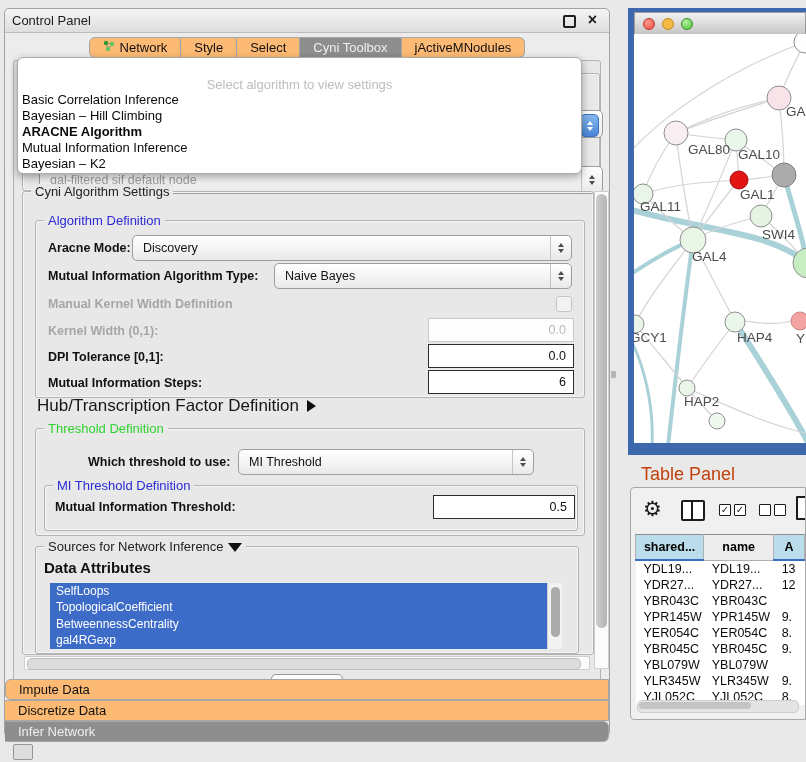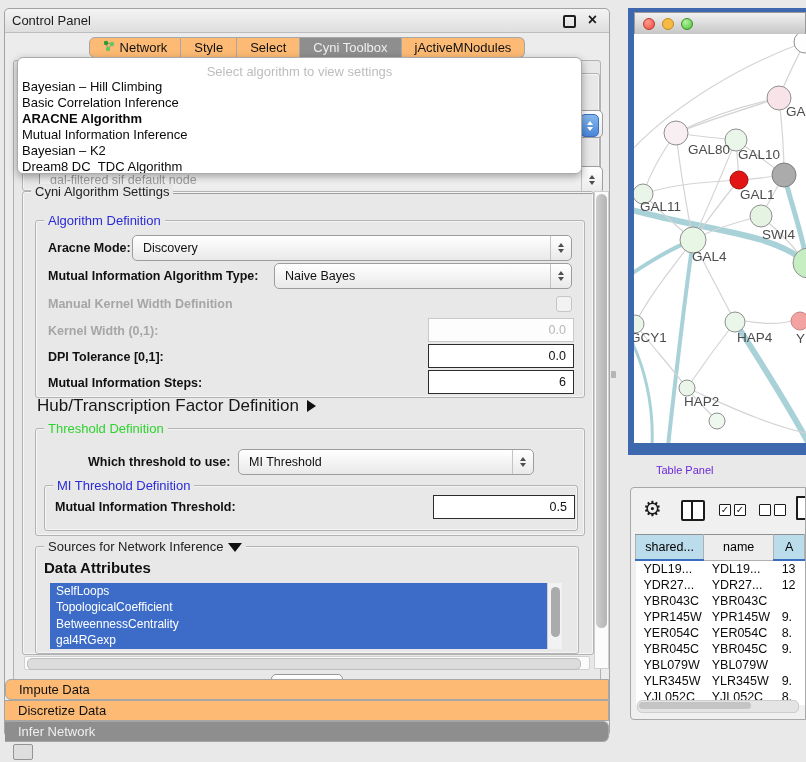--- a/index.html
+++ b/index.html
@@ -52,21 +52,21 @@
   .stepper-focus{position:absolute;right:3px;top:3px;width:17px;height:21px;border-radius:5px;
       background:linear-gradient(#86b8ec,#4a86d8);border:1px solid #3a6fc0;display:flex;flex-direction:column;
       justify-content:center;align-items:center;gap:2px;}
   .stepper-focus .tri-up{border-bottom-color:#fff;}
   .stepper-focus .tri-dn{border-top-color:#fff;}
   #bg-combo2{left:16px;top:92px;width:564px;height:28px;}
 
   
   #algo-dd{position:absolute;left:17px;top:57px;width:563px;height:115px;background:#fff;border:1px solid #ababab;
       border-radius:6px;box-shadow:0 3px 8px rgba(0,0,0,.35);z-index:50;overflow:hidden;}
-  #dd-prompt{text-align:center;color:#bdbdbd;font-size:13px;padding-top:6px;}
+  #dd-prompt{text-align:center;color:#bdbdbd;font-size:13px;padding-top:19px;}
   .dd-item{font-size:13px;color:#0a0a0a;line-height:16.1px;padding-left:4px;white-space:nowrap;}
   .dd-item.bold{font-weight:bold;}
 
   
   #cyni-grp{left:8px;top:130px;width:570px;height:462px;}
   #v-scroll{position:absolute;left:580px;top:130px;width:15px;height:478px;background:#fbfbfb;border:1px solid #cfcfcf;box-sizing:border-box;}
   #v-thumb{position:absolute;left:1px;top:2px;width:11px;height:434px;background:linear-gradient(90deg,#cdcdcd,#b4b4b4);border-radius:6px;}
   #h-scroll{position:absolute;left:10px;top:595px;width:566px;height:14px;background:#fbfbfb;border:1px solid #cfcfcf;box-sizing:border-box;border-radius:2px;}
   #h-thumb{position:absolute;left:2px;top:1px;width:552px;height:10px;background:#dcdcdc;border:1px solid #bdbdbd;border-radius:5px;}
 
@@ -97,33 +97,33 @@
   #net-win{position:absolute;left:628px;top:8px;width:178px;height:447px;background:#3e68ae;overflow:hidden;}
   #net-titlebar{position:absolute;left:6px;top:4px;right:0;height:22px;background:linear-gradient(#f1f1f1,#c6c6c6);
       border:1px solid #9a9a9a;border-bottom:none;display:flex;align-items:center;gap:7px;padding-left:8px;box-sizing:border-box;}
   .tl{width:12px;height:12px;border-radius:50%;box-sizing:border-box;}
   .tl.red{background:radial-gradient(circle at 35% 30%,#ff9a90,#ee4a3e);border:1px solid #b9362c;}
   .tl.yellow{background:radial-gradient(circle at 35% 30%,#ffe39a,#f5b944;);border:1px solid #c08b1e;background-color:#f5b944;}
   .tl.green{background:radial-gradient(circle at 35% 30%,#b7f0a0,#46c437);border:1px solid #3a8f25;}
   #net-canvas{position:absolute;left:6px;top:26px;width:172px;height:409px;background:#fff;overflow:hidden;}
 
   
-  #tp-title{position:absolute;left:656px;top:464px;font-size:11px;color:#6d28d9;}
+  #tp-title{position:absolute;left:641px;top:464px;font-size:18px;color:#c2410c;}
   #tbl-win{position:absolute;left:630px;top:487px;width:176px;height:233px;background:#f0f0f0;border:1px solid #a8a8a8;
       border-radius:4px 0 0 4px;box-sizing:border-box;overflow:hidden;}
   #tbl-toolbar{position:absolute;left:0;top:0;right:0;height:46px;}
   .gear{position:absolute;left:12px;top:8px;font-family:"DejaVu Sans",sans-serif;font-size:21px;color:#1b1b1b;line-height:26px;}
   .colicon{position:absolute;left:50px;top:12px;width:20px;height:17px;border:2px solid #1b1b1b;border-radius:2px;background:#fff;}
   .colicon:before{content:"";position:absolute;left:8px;top:0;bottom:0;width:2px;background:#1b1b1b;}
   .cb{position:absolute;top:16px;width:10px;height:10px;border:1.6px solid #1b1b1b;border-radius:1px;background:#fff;
       font-size:10px;line-height:9px;text-align:center;color:#1b1b1b;font-weight:bold;font-family:"DejaVu Sans",sans-serif;}
   .docicon{position:absolute;left:165px;top:8px;width:15px;height:20px;border:2px solid #1b1b1b;background:#fff;border-radius:1px;}
 
   #tbl{position:absolute;left:4px;top:46px;border-collapse:collapse;table-layout:fixed;font-size:12.5px;}
-  #tbl th{height:22px;font-weight:normal;border:1px solid #b0b0b0;border-top:1px solid #8f8f8f;text-align:center;background:#ededed;}
+  #tbl th{height:22px;font-weight:bold;border:1px solid #b0b0b0;border-top:1px solid #8f8f8f;text-align:center;background:#ededed;}
   #tbl th.hl{background:#bbdcea;border-bottom:2px solid #3a6cc0;}
   #tbl td{height:16px;padding:0 0 0 8px;white-space:nowrap;overflow:hidden;color:#0c0c0c;background:#fff;}
   #tbl-hscroll{position:absolute;left:6px;bottom:6px;width:160px;height:11px;background:#e4e4e4;border-radius:5px;border:1px solid #cdcdcd;}
   #tbl-hthumb{position:absolute;left:1px;top:1px;width:112px;height:7px;background:#c4c4c4;border-radius:4px;}
 
   #corner-icon{position:absolute;left:13px;top:744px;width:18px;height:14px;border:1px solid #949494;background:#dedede;border-radius:2px;}
   #splitter-dot{position:absolute;left:611px;top:371px;width:5px;height:7px;background:#b5b5b5;border-radius:1px;}
 </style>
 </head>
 <body>
@@ -285,22 +285,22 @@
         </div>
         <div class="tab active">
           <span>Infer Network</span>
         </div>
       </div>
   </div>
 
   <div id="algo-dd">
     <div id="dd-prompt">Select algorithm to view settings</div>
     <div id="dd-list">
+        <div class="dd-item">Basic Correlation Inference</div>
         <div class="dd-item">Bayesian – Hill Climbing</div>
-        <div class="dd-item">Basic Correlation Inference</div>
         <div class="dd-item bold">ARACNE Algorithm</div>
         <div class="dd-item">Mutual Information Inference</div>
         <div class="dd-item">Bayesian – K2</div>
         <div class="dd-item">Dream8 DC_TDC Algorithm</div>
       </div>
   </div>
 
   <div id="net-win">
     <div id="net-titlebar">
       <span class="tl red"></span>

